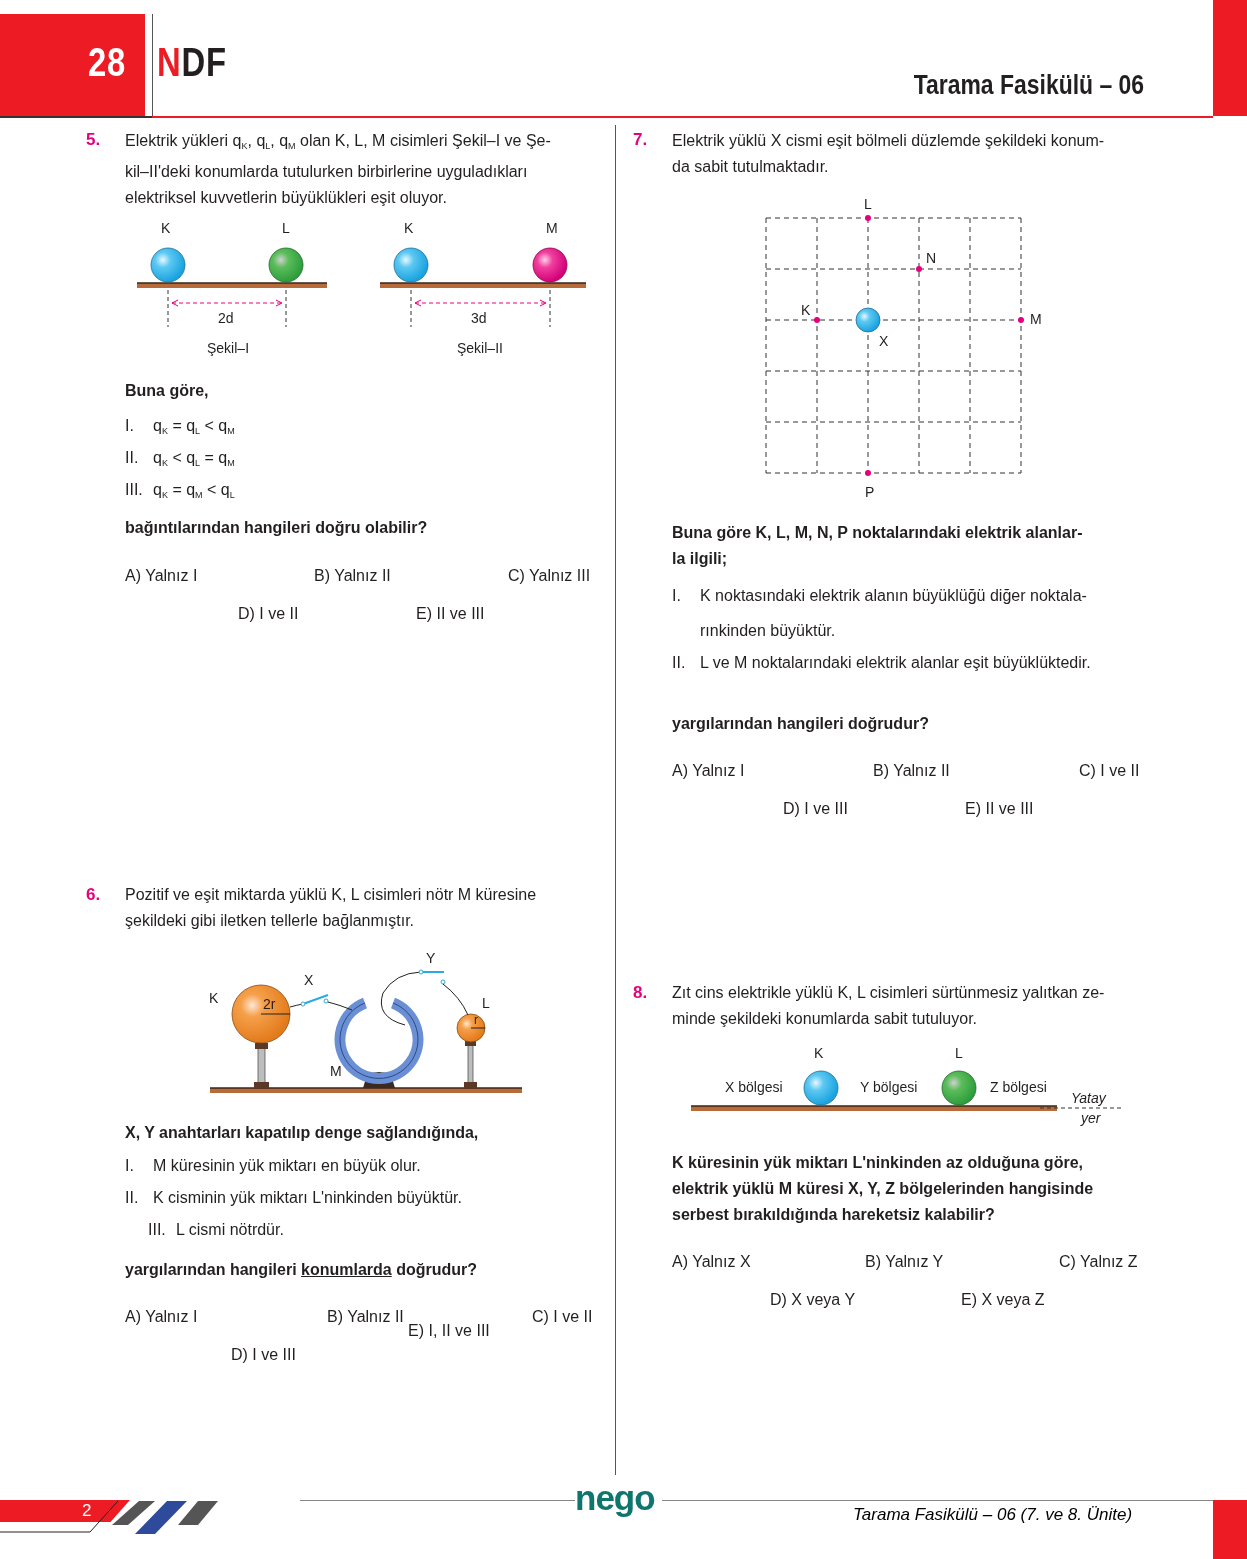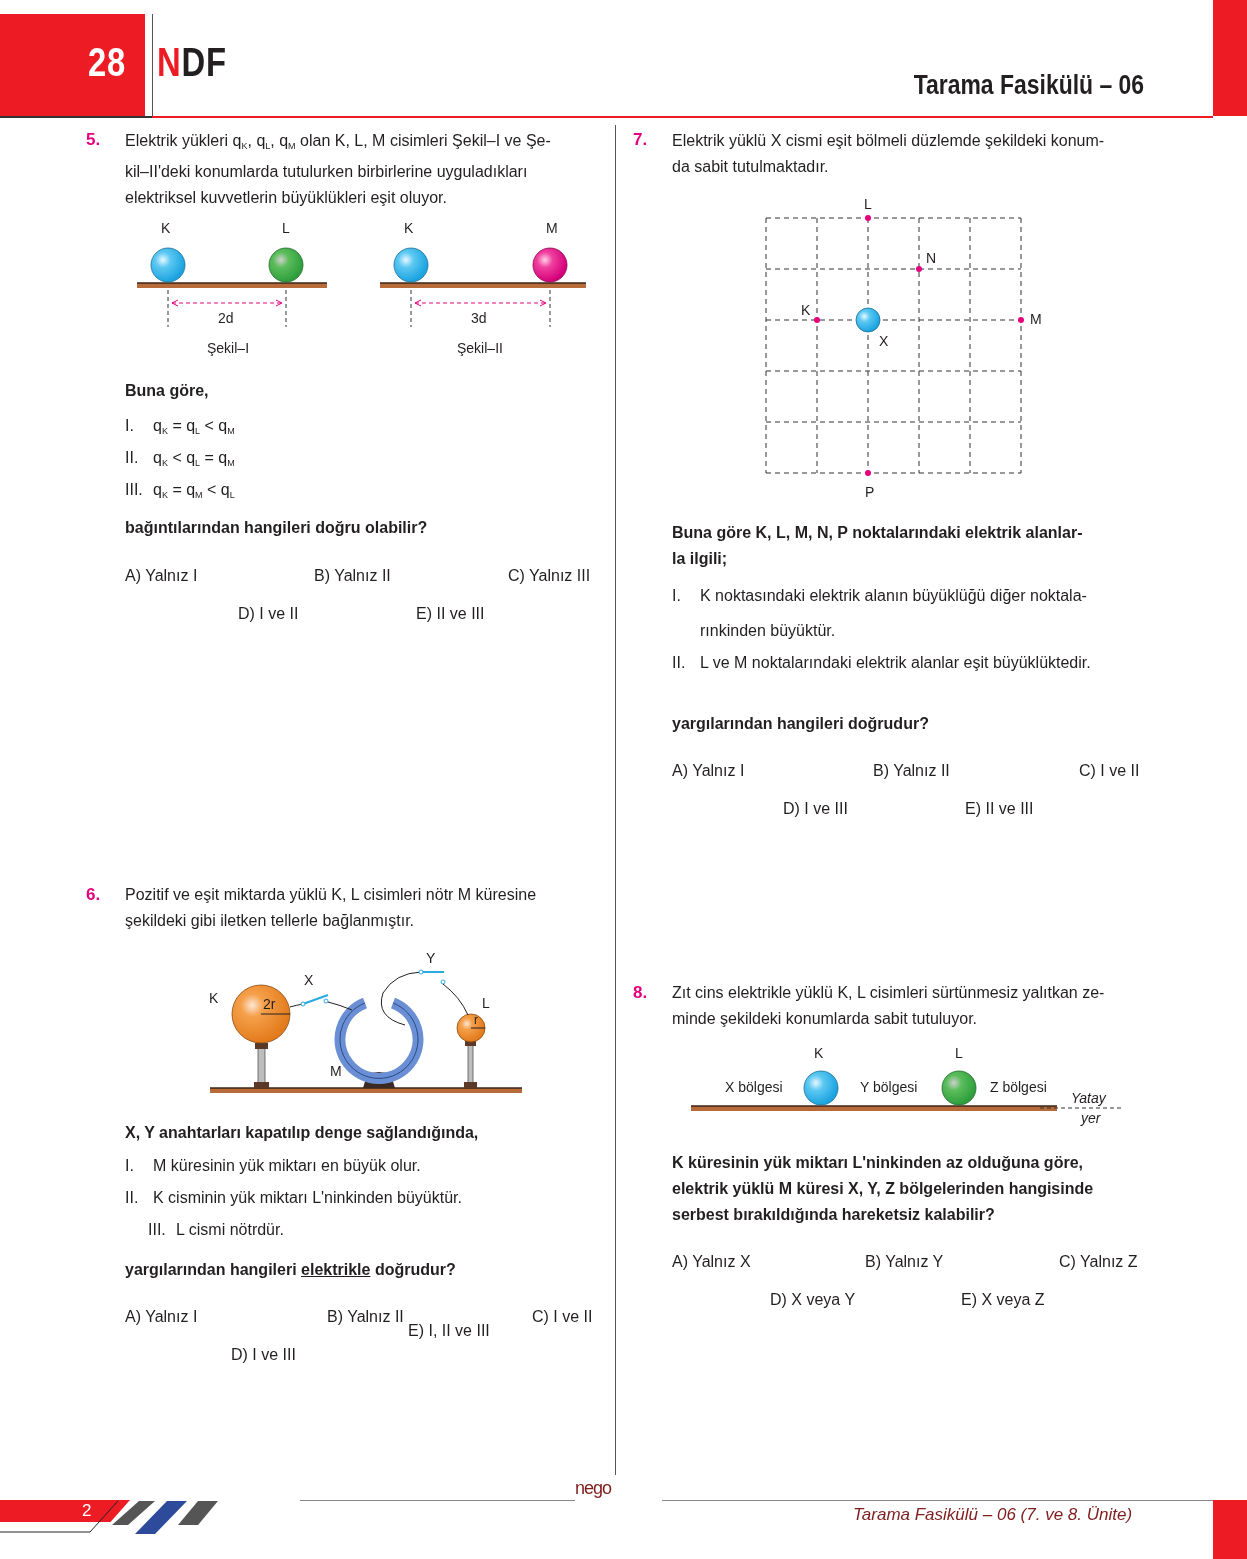--- a/index.html
+++ b/index.html
@@ -22,23 +22,23 @@
   .bold{font-weight:bold;}
   .opt{font-size:16px;position:absolute;white-space:nowrap;}
   sub{font-size:9px;vertical-align:-3px;}
   .u{text-decoration:underline;}
   .flbl{font-size:14px;position:absolute;white-space:nowrap;}
   
   .ft-red{left:0;top:1500px;width:130px;height:22px;background:#ed1c24;clip-path:polygon(0 0,100% 0,85% 100%,0 100%);}
   .ft-num{left:82px;top:1501px;font-size:17px;color:#fff;}
   .ft-rule{left:300px;top:1500px;width:275px;height:1px;background:#888;}
   .ft-rule2{left:662px;top:1500px;width:585px;height:1px;background:#888;}
-  .ft-text{left:853px;top:1505px;font-size:17px;font-style:italic;color:#7f1d1d;white-space:nowrap;}
+  .ft-text{left:853px;top:1505px;font-size:17px;font-style:italic;color:#000000;white-space:nowrap;}
   .ft-redright{left:1213px;top:1500px;width:34px;height:59px;background:#ed1c24;}
-  .ft-logo{left:575px;top:1478px;font-size:18px;font-weight:normal;color:#7f1d1d;letter-spacing:-1px;}
+  .ft-logo{left:575px;top:1478px;font-size:35px;font-weight:bold;color:#0f766e;letter-spacing:-1px;}
 </style>
 </head>
 <body>
 
 <div class="abs hdr-red"></div>
 <div class="abs hdr-num">28</div>
 <div class="abs hdr-vline"></div>
 <div class="abs hdr-brand"><span class="n">N</span><span>DF</span></div>
 <div class="abs hdr-title">Tarama Fasikülü – 06</div>
 <div class="abs hdr-redright"></div>
@@ -167,21 +167,21 @@
 <span class="flbl" style="left:482px;top:995px;">L</span>
 <span class="flbl" style="left:474px;top:1013px;font-size:12px;">r</span>
 <span class="flbl" style="left:330px;top:1063px;">M</span>
 
 <div class="abs qtext bold" style="left:125px;top:1120px;white-space:nowrap;">X, Y anahtarları kapatılıp denge sağlandığında,</div>
 <div class="abs" style="left:125px;top:1157px;font-size:16px;white-space:nowrap;">
   <div style="height:32px;"><span style="display:inline-block;width:28px;">I.</span><span>M küresinin yük miktarı en büyük olur.</span></div>
   <div style="height:32px;"><span style="display:inline-block;width:28px;">II.</span><span>K cisminin yük miktarı L'ninkinden büyüktür.</span></div>
   <div style="height:32px;margin-left:23px;"><span style="display:inline-block;width:28px;">III.</span><span>L cismi nötrdür.</span></div>
 </div>
-<div class="abs qtext bold" style="left:125px;top:1257px;white-space:nowrap;"><span>yargılarından hangileri </span><span class="u">elektrikle</span><span> doğrudur?</span></div>
+<div class="abs qtext bold" style="left:125px;top:1257px;white-space:nowrap;"><span>yargılarından hangileri </span><span class="u">konumlarda</span><span> doğrudur?</span></div>
 <span class="opt" style="left:125px;top:1308px;">A) Yalnız I</span>
 <span class="opt" style="left:327px;top:1308px;">B) Yalnız II</span>
 <span class="opt" style="left:532px;top:1308px;">C) I ve II</span>
 <span class="opt" style="left:231px;top:1346px;">D) I ve III</span>
 <span class="opt" style="left:408px;top:1322px;">E) I, II ve III</span>
 
 <span class="abs qnum" style="left:633px;top:130px;">7.</span>
 <div class="abs qtext" style="left:672px;top:128px;white-space:nowrap;">
   <div>Elektrik yüklü X cismi eşit bölmeli düzlemde şekildeki konum-</div>
   <div>da sabit tutulmaktadır.</div>

